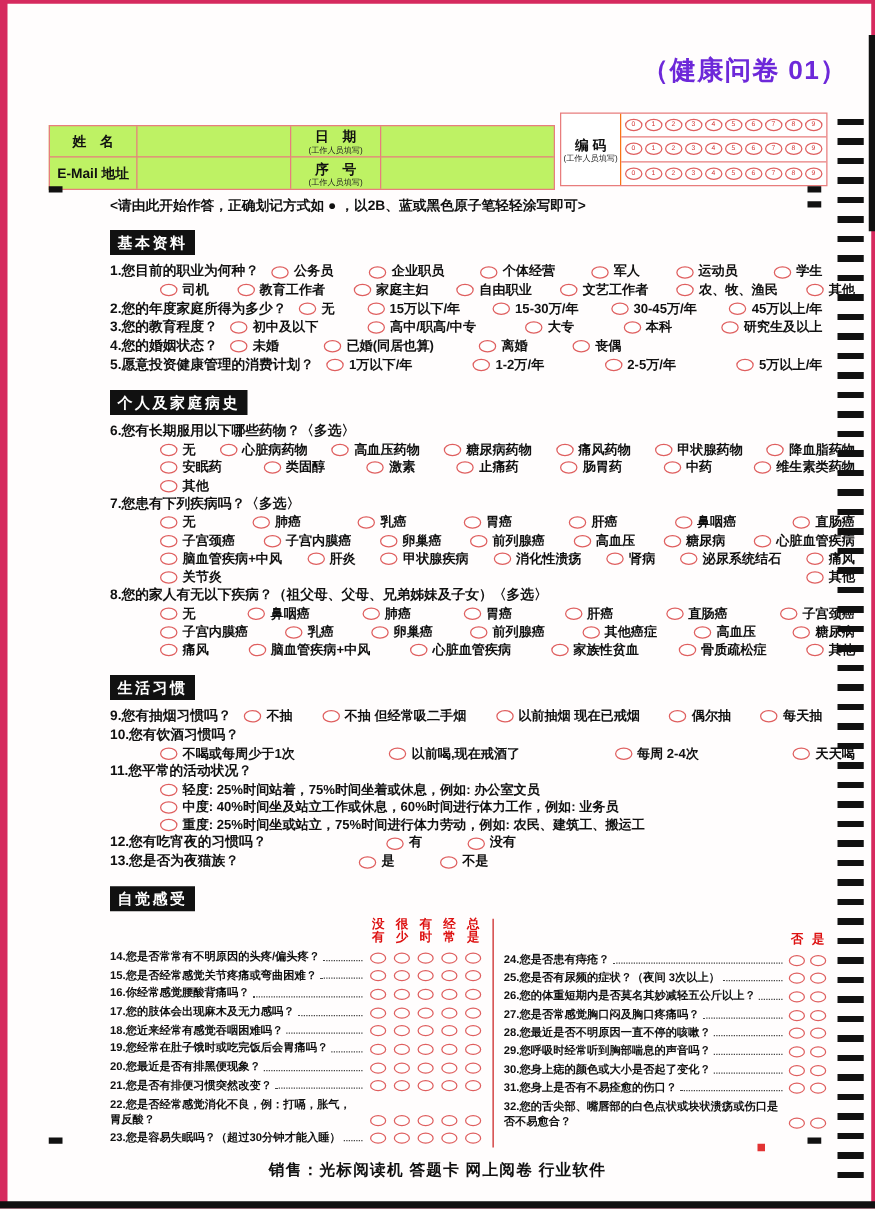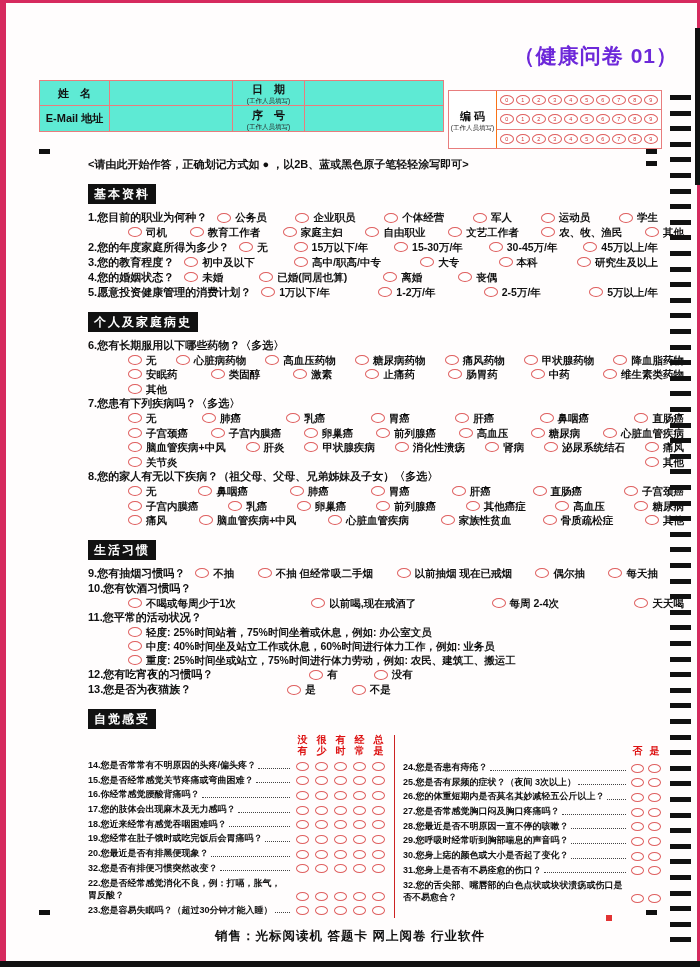--- a/index.html
+++ b/index.html
@@ -3,23 +3,23 @@
 <meta charset="utf-8">
 <style>
   html,body{margin:0;padding:0;background:#fff;}
   .page{position:relative;width:700px;height:967px;background:#fffdfd;overflow:hidden;
         font-family:"Liberation Sans","DejaVu Sans",sans-serif;color:#111;}
   .border-frame{position:absolute;inset:0;border:3px solid #d62a5e;border-left-width:6px;
         pointer-events:none;z-index:40;}
   
   .title{position:absolute;top:42px;right:22px;color:#6d28d9;font-weight:bold;
         font-size:21px;letter-spacing:1px;white-space:nowrap;}
-  .info-table{position:absolute;left:39px;top:80px;width:403px;display:grid;
+  .info-table{position:absolute;left:39px;top:100px;width:403px;display:grid;
         grid-template-columns:70px 123px 72px 138px;grid-auto-rows:25px;
-        border:1px solid #e87d7d;background:#5eead4;text-align:center;}
+        border:1px solid #e87d7d;background:#bef264;text-align:center;}
   .info-table>div{border-right:1px solid #e87d7d;border-bottom:1px solid #e87d7d;
         display:flex;flex-direction:column;align-items:center;justify-content:center;}
   .info-table>div:nth-child(4n){border-right:none;}
   .info-table>div:nth-child(n+5){border-bottom:none;}
   .cell-lbl{font-weight:bold;font-size:11px;white-space:nowrap;}
   .sub{font-size:6.5px;line-height:7px;color:#222;white-space:nowrap;}
   .code-table{position:absolute;left:448px;top:90px;width:212px;height:57px;display:flex;
         border:1px solid #e87d7d;background:#fff;}
   .code-label-cell{width:47px;border-right:1px solid #f97316;display:flex;flex-direction:column;
         align-items:center;justify-content:center;}
@@ -888,21 +888,21 @@
                   </span>
                   <span class="sv-cell">
                     <span class="bub"></span>
                   </span>
                   <span class="sv-cell">
                     <span class="bub"></span>
                   </span>
                 </span>
               </div>
               <div class="sv-row">
-                <span class="sv-q">32.您是否有排便习惯突然改变？</span>
+                <span class="sv-q">21.您是否有排便习惯突然改变？</span>
                 <span class="sv-dots"></span>
                 <span class="sv-bubs">
                   <span class="sv-cell">
                     <span class="bub"></span>
                   </span>
                   <span class="sv-cell">
                     <span class="bub"></span>
                   </span>
                   <span class="sv-cell">
                     <span class="bub"></span>

